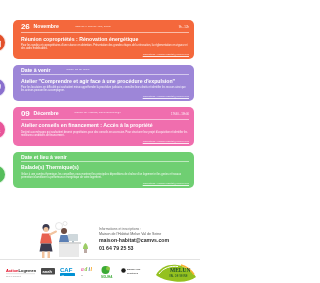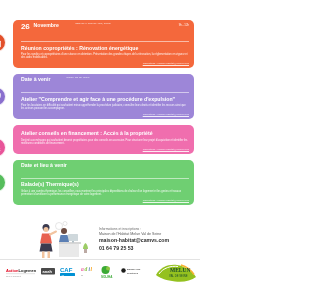--- a/index.html
+++ b/index.html
@@ -52,23 +52,23 @@
   }
   .card-icon.orange { background: #e2502a; }
   .card-icon.purple { background: #8a6fce; }
   .card-icon.pink   { background: #e85499; }
   .card-icon.green  { background: #56bd5c; }
   .card-icon svg { width: 10px; height: 10px; display: block; }
 
   
   .card-head {
     display: flex;
-    align-items: flex-start;
+    align-items: center;
     gap: 4px;
-    padding-bottom: 10px;
+    padding-bottom: 1px;
     border-bottom: 0.7px solid rgba(255,255,255,.55);
   }
   .date-num {
     font-size: 8px; font-weight: bold; line-height: 1;
     letter-spacing: -0.2px;
   }
   .date-month {
     font-size: 5.2px; font-weight: bold; line-height: 1;
   }
   .date-text {
@@ -208,20 +208,26 @@
 
     <div class="card-wrap">
       <div class="card-icon pink">
         <svg viewBox="0 0 24 24" fill="none" stroke="#ffffff" stroke-width="2">
           <circle cx="8" cy="8" r="4"></circle>
             <path d="M11 11l9 9"></path>
             <path d="M17 17l2-2"></path>
         </svg>
       </div>
       <div class="card pink">
+        <div class="card-head">
+          <span class="date-num">09</span>
+          <span class="date-month">Décembre</span>
+          <span class="head-place">Maison de l'Habitat, Dammarie-lès-Lys</span>
+          <span class="head-time">17h30 - 19h00</span>
+        </div>
         <div class="card-title">Atelier conseils en financement : Accès à la propriété</div>
         <div class="card-desc">Destiné aux ménages qui souhaitent devenir propriétaires pour des conseils en accession. Pour structurer leur projet d'acquisition et identifier les meilleures conditions de financement.</div>
         <a class="card-link" href="#">Inscriptions : maison-habitat@camvs.com</a>
       </div>
     </div>
 
     <div class="card-wrap">
       <div class="card-icon green">
         <svg viewBox="0 0 24 24" fill="none" stroke="#ffffff" stroke-width="2">
           <path d="M14 14V5a2 2 0 0 0-4 0v9a4 4 0 1 0 4 0z"></path>

